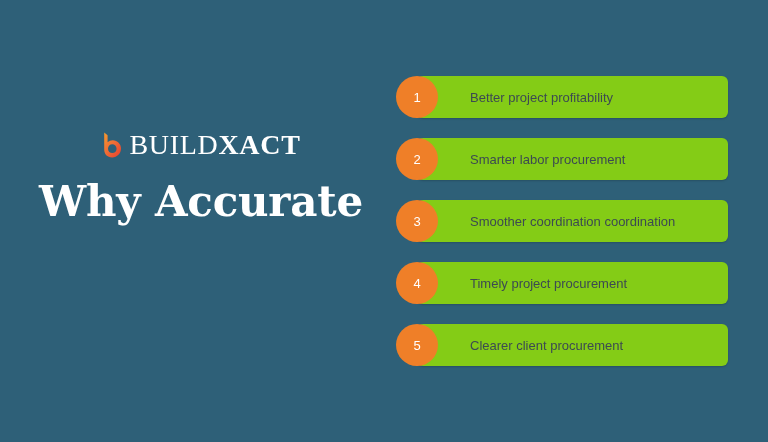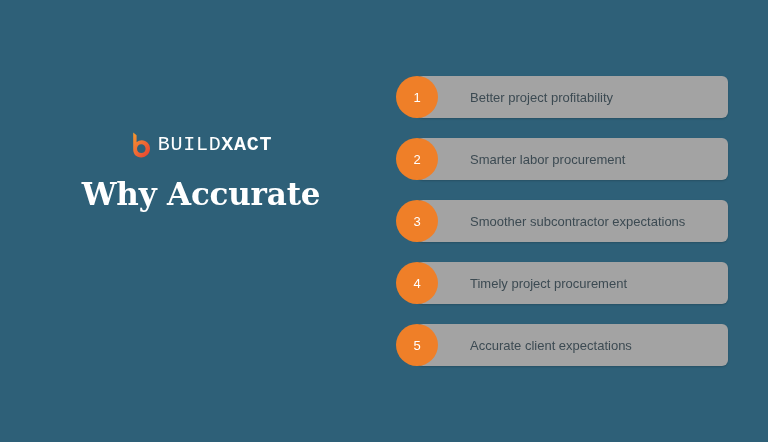--- a/index.html
+++ b/index.html
@@ -38,38 +38,38 @@
     height: 30px;
     margin-bottom: 16px;
   }
   .logo-mark {
     width: 21px;
     height: 26px;
     margin-right: 7px;
     display: block;
   }
   .logo-word {
-    font-family: Liberation Mono, monospace;
-    font-size: 20px;
+    font-family: Liberation Serif, serif;
+    font-size: 28px;
     letter-spacing: 0.7px;
     color: #FFFFFF;
     line-height: 1;
     white-space: nowrap;
   }
   .logo-build {
     font-weight: 300;
   }
   .logo-xact {
     font-weight: bold;
   }
 
   .headline {
     font-family: "DejaVu Serif", "Liberation Serif", serif;
     font-weight: bold;
-    font-size: 31px;
+    font-size: 42px;
     line-height: 1.22;
     color: #FFFFFF;
     text-align: center;
     margin: 0;
     letter-spacing: -0.2px;
   }
   .headline .hl-line {
     display: block;
     white-space: nowrap;
   }
@@ -88,21 +88,21 @@
   }
   .list-item:last-child {
     margin-bottom: 0;
   }
   .card {
     position: absolute;
     left: 21px;
     top: 0;
     right: 0;
     height: 42px;
-    background: #a3a3a3;
+    background: #84cc16;
     border-radius: 6px;
     box-shadow: 0 1px 2px rgba(0,0,0,0.17);
     display: flex;
     align-items: center;
     box-sizing: border-box;
   }
   .card-label {
     margin-left: 53px;
     font-family: "Liberation Sans", sans-serif;
     font-size: 13px;
@@ -174,39 +174,39 @@
       <div class="card">
         <span class="card-label">Smarter labor procurement</span>
       </div>
       <div class="badge">
         <span class="badge-num">2</span>
       </div>
     </div>
 
     <div class="list-item">
       <div class="card">
-        <span class="card-label">Smoother subcontractor expectations</span>
+        <span class="card-label">Smoother coordination coordination</span>
       </div>
       <div class="badge">
         <span class="badge-num">3</span>
       </div>
     </div>
 
     <div class="list-item">
       <div class="card">
         <span class="card-label">Timely project procurement</span>
       </div>
       <div class="badge">
         <span class="badge-num">4</span>
       </div>
     </div>
 
     <div class="list-item">
       <div class="card">
-        <span class="card-label">Accurate client expectations</span>
+        <span class="card-label">Clearer client procurement</span>
       </div>
       <div class="badge">
         <span class="badge-num">5</span>
       </div>
     </div>
 
   </div>
 
 </div>
 

